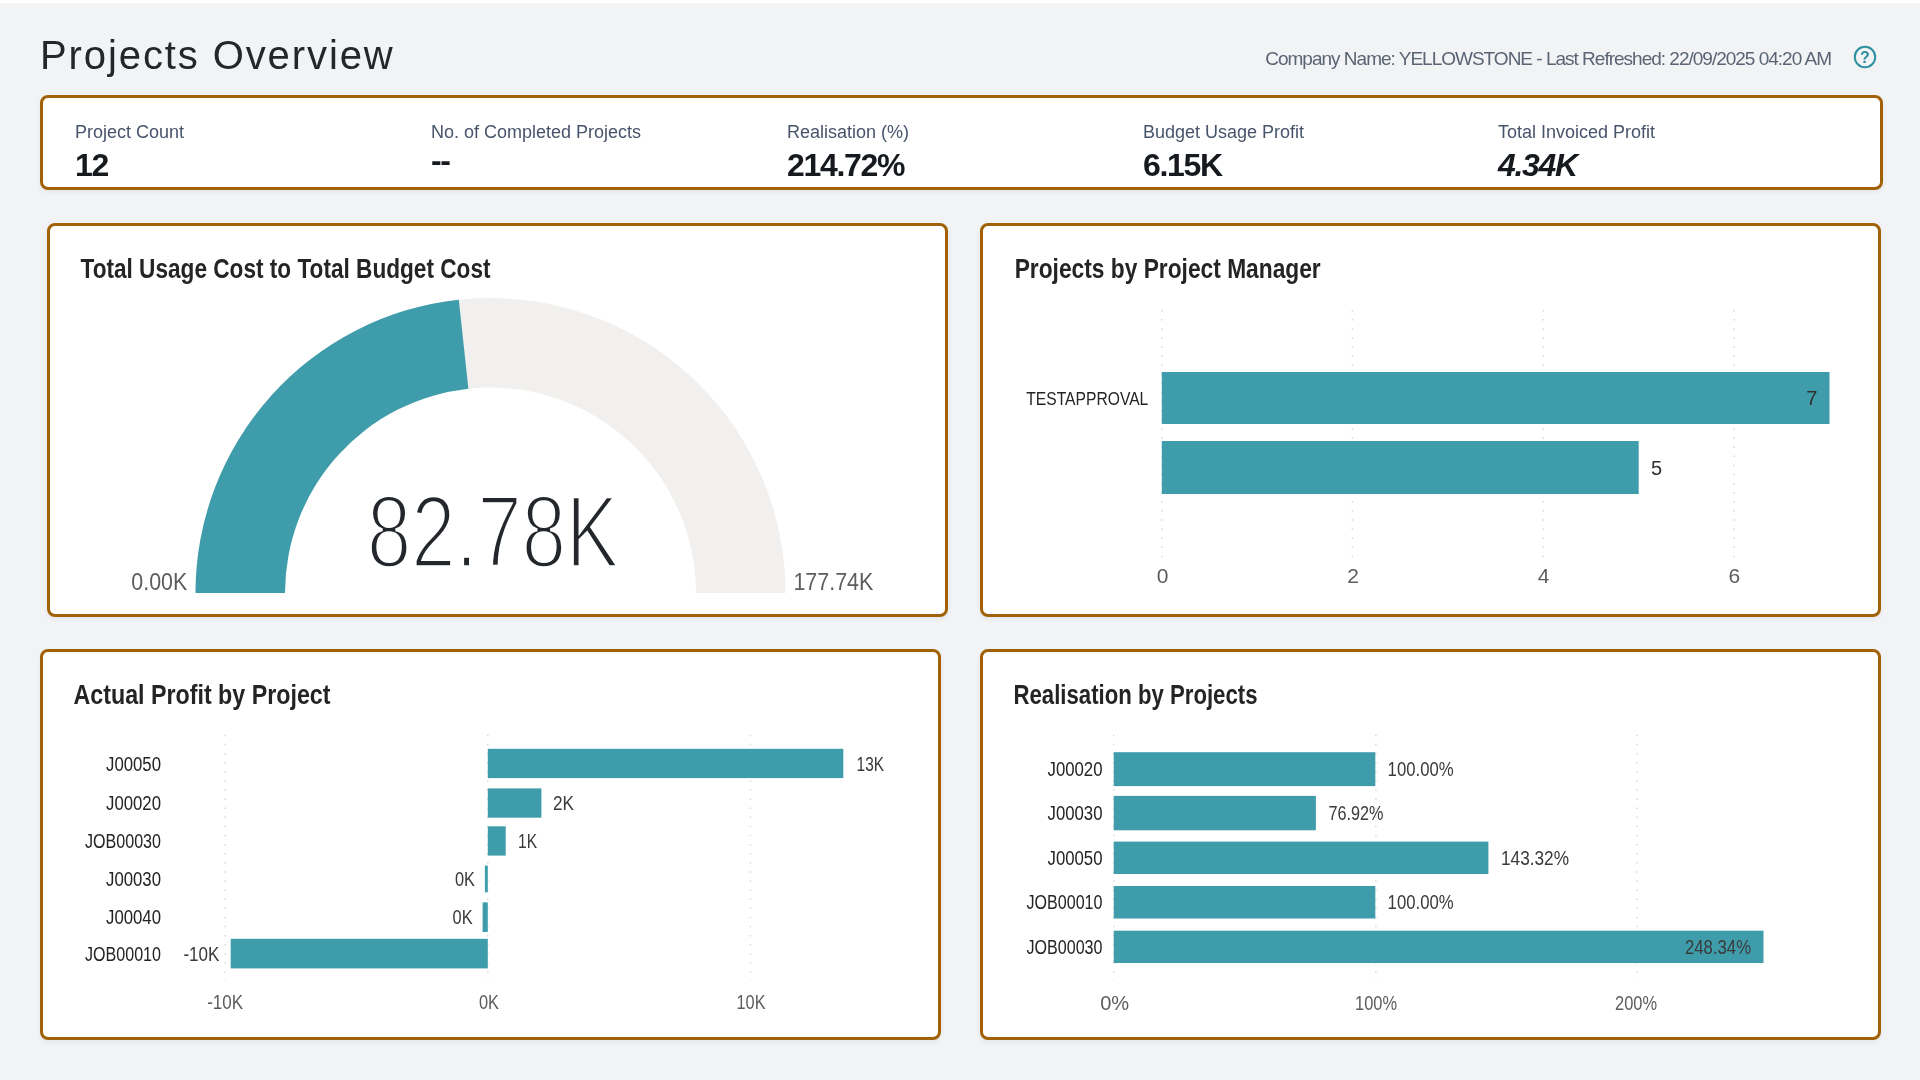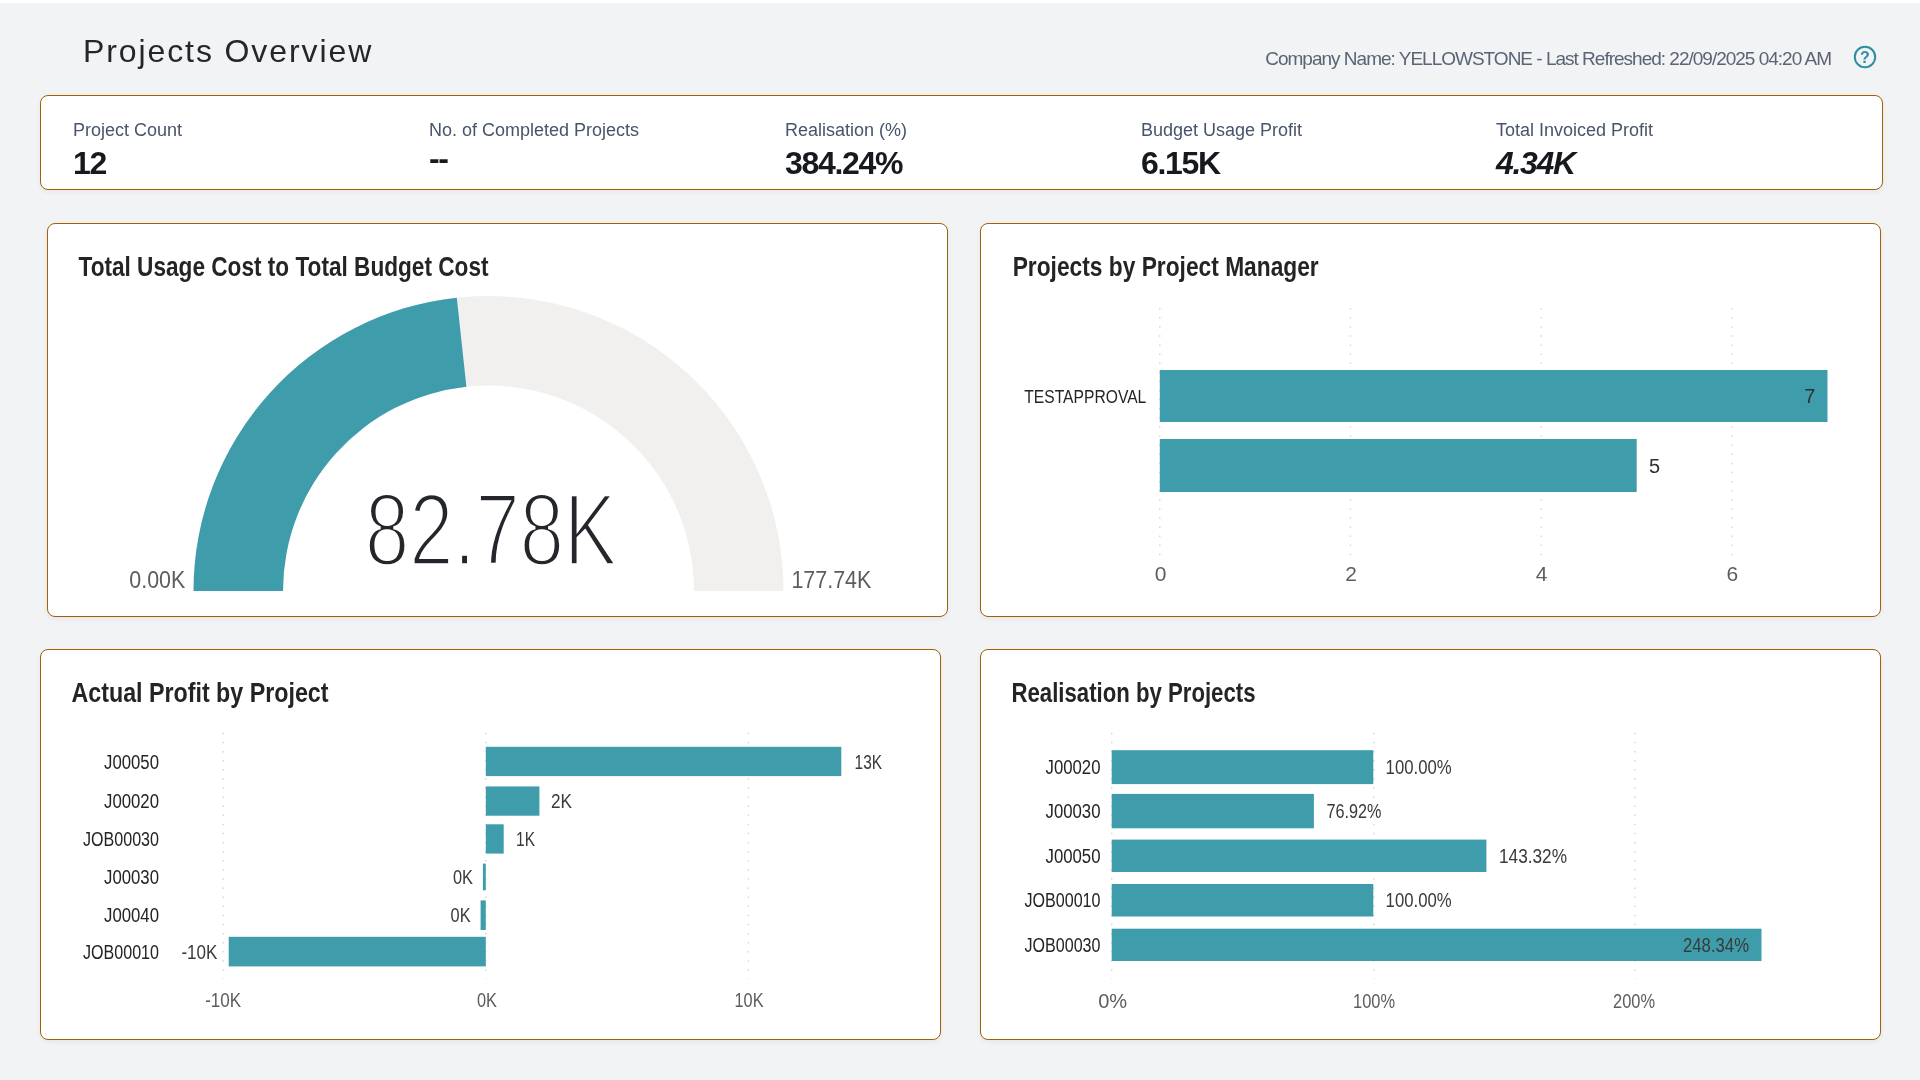--- a/index.html
+++ b/index.html
@@ -1,19 +1,19 @@
 <!DOCTYPE html>
 <html><head>
 <meta charset="utf-8">
 <style>
   html,body{margin:0;padding:0;}
   body{width:1920px;height:1080px;background:#F2F3F5;-webkit-font-smoothing:antialiased;font-family:"Liberation Sans",sans-serif;position:relative;overflow:hidden;}
   .topstrip{position:absolute;left:0;top:0;width:1920px;height:3px;background:#ffffff;}
-  .card{position:absolute;background:#ffffff;border-radius:8px;border:1px solid #a16207;box-shadow:0 2px 5px rgba(30,40,60,0.06);box-sizing:border-box;}
-  .pagetitle{position:absolute;left:40px;top:33px;font-size:32px;color:#24262B;letter-spacing:1.9px;margin-left:43px;}
+  .card{position:absolute;background:#ffffff;border-radius:8px;border:3px solid #a16207;box-shadow:0 2px 5px rgba(30,40,60,0.06);box-sizing:border-box;}
+  .pagetitle{position:absolute;left:40px;top:33px;font-size:40px;color:#24262B;letter-spacing:1.9px;}
   .hdr-right{position:absolute;top:48px;right:89px;font-size:19px;color:#5A6474;letter-spacing:-1px;text-align:right;}
   .kpi-label{position:absolute;top:24px;font-size:18px;color:#47546B;white-space:nowrap;}
   .kpi-value{position:absolute;top:49px;font-size:32px;font-weight:bold;color:#16191E;letter-spacing:-1.3px;white-space:nowrap;}
   svg text{font-family:"Liberation Sans",sans-serif;}
 </style>
 </head>
 <body>
 <div class="topstrip"></div>
 <div class="pagetitle">Projects Overview</div>
 <div class="hdr-right">Company Name: YELLOWSTONE - Last Refreshed: 22/09/2025 04:20 AM</div>
@@ -21,21 +21,21 @@
   <circle cx="14" cy="14" r="10.2" fill="none" stroke="#2E8FA0" stroke-width="2"></circle>
   <text x="14" y="19.5" font-size="16" font-weight="bold" fill="#2E8FA0" text-anchor="middle" font-family="Liberation Sans,sans-serif">?</text>
 </svg>
 
 <div class="card" style="left:40px;top:95px;width:1843px;height:95px;">
   <div class="kpi-label" style="left:32px;">Project Count</div>
   <div class="kpi-value" style="left:32px;">12</div>
   <div class="kpi-label" style="left:388px;">No. of Completed Projects</div>
   <div class="kpi-value" style="left:388px;top:44px;">--</div>
   <div class="kpi-label" style="left:744px;">Realisation (%)</div>
-  <div class="kpi-value" style="left:744px;">384.24%</div>
+  <div class="kpi-value" style="left:744px;">214.72%</div>
   <div class="kpi-label" style="left:1100px;">Budget Usage Profit</div>
   <div class="kpi-value" style="left:1100px;">6.15K</div>
   <div class="kpi-label" style="left:1455px;">Total Invoiced Profit</div>
   <div class="kpi-value" style="left:1455px;font-style:italic;">4.34K</div>
 </div>
 
 <div class="card" style="left:47px;top:223px;width:901px;height:394px;text-align:center;">
   <svg width="901" height="394" viewBox="0 0 901 394" style="position:absolute;left:0;top:0;">
     <text x="30.5" y="51.5" font-size="28" font-weight="bold" fill="#252423" textLength="410" lengthAdjust="spacingAndGlyphs">Total Usage Cost to Total Budget Cost</text>
     <path d="M 145.5 367 A 295 295 0 0 1 735.5 367 L 646 367 A 205.5 205.5 0 0 0 235 367 Z" fill="#F1F0EE"></path>

